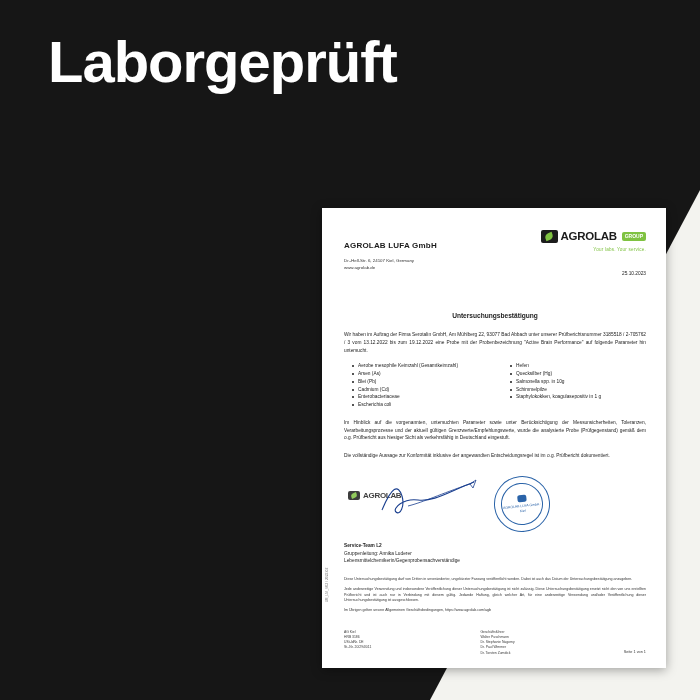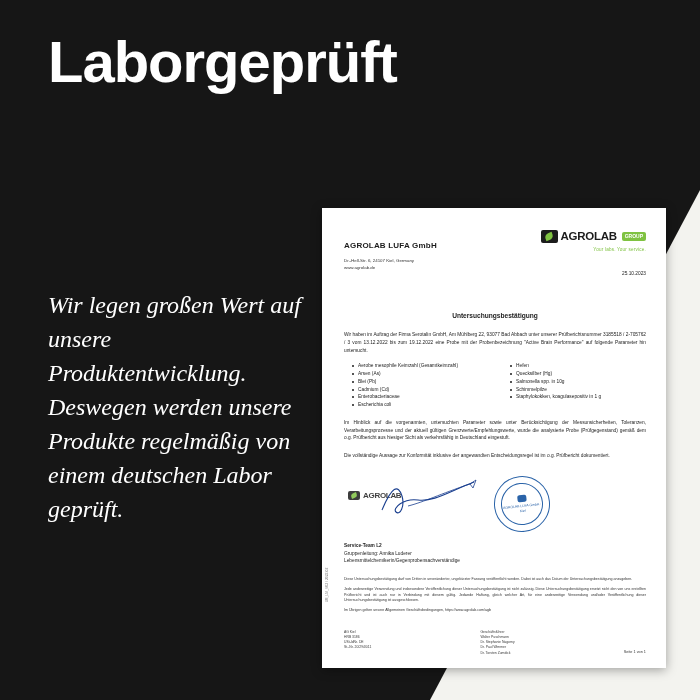--- a/index.html
+++ b/index.html
@@ -135,21 +135,20 @@
 <body>
 
 <div id="root">
 
   <div class="black-panel"></div>
 
   <div class="headline">
     <span class="line1">Laborgeprüft</span>
   </div>
 
-  <div class="body-copy">Wir legen großen Wert auf unsere Produktentwicklung. Deswegen werden unsere Produkte regelmäßig von einem deutschen Labor geprüft.</div>
 
   <div class="sheet">
     <div class="sheet-inner">
 
       <div class="lab-name">AGROLAB LUFA GmbH</div>
       <div class="lab-addr" style="white-space:pre-line;">Dr.-Hell-Str. 6, 24107 Kiel, Germany
 www.agrolab.de</div>
 
       <div class="logo">
         <div class="logo-row">

